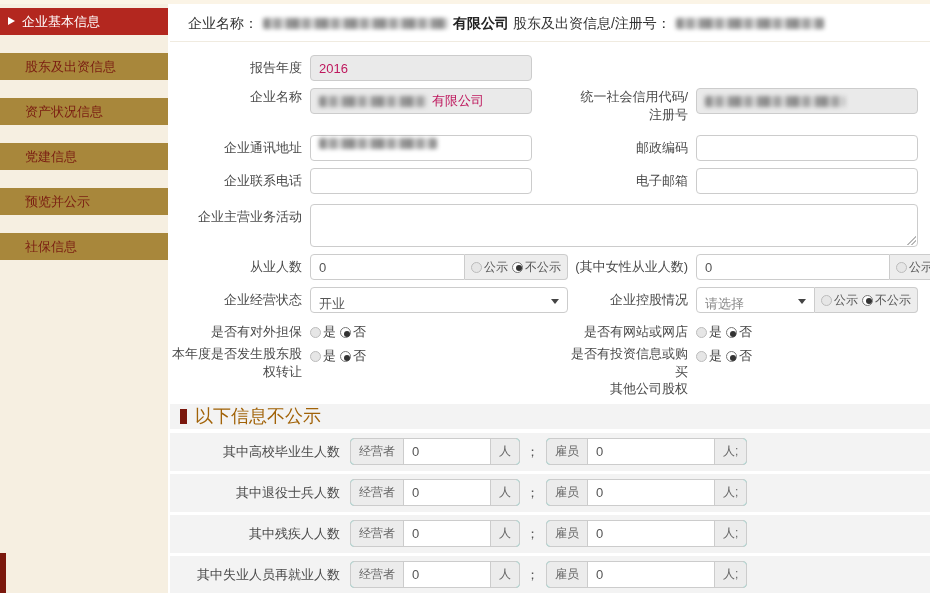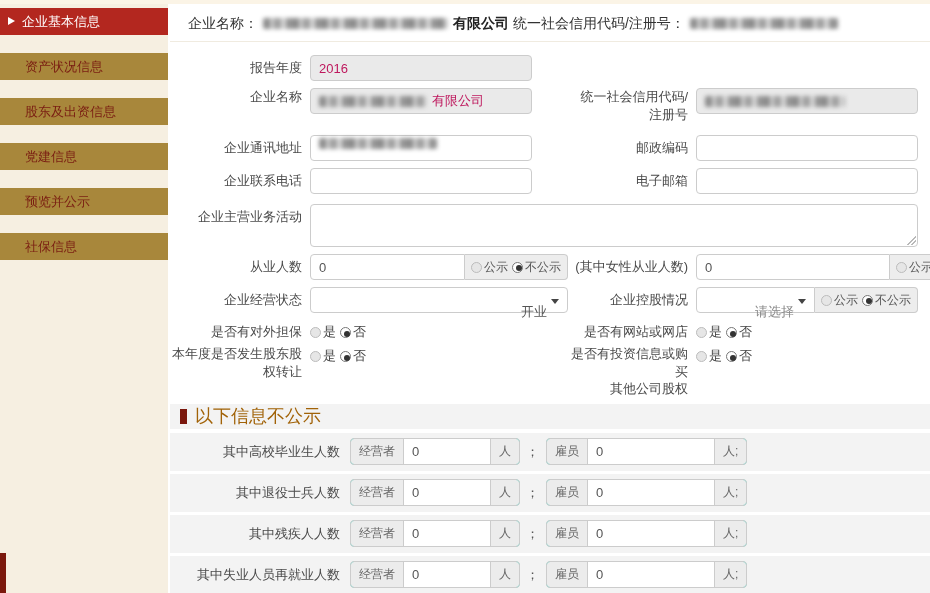--- a/index.html
+++ b/index.html
@@ -33,21 +33,21 @@
   .lbl1 { width:140px; padding-right:8px; text-align:right; color:#4a4a4a; line-height:1.35; flex-shrink:0; }
   .fld1 { width:258px; flex-shrink:0; display:flex; }
   .lbl2 { width:128px; padding-right:8px; text-align:right; color:#4a4a4a; line-height:1.35; flex-shrink:0; }
   .fld2 { flex:1; margin-right:12px; display:flex; }
   .inp { height:26px; border:1px solid #ccc; border-radius:4px; background:#fff; padding:0 8px; font-size:13px; color:#555; font-family:inherit; outline:none; }
   .inp.dis { background:#eaeaea; color:#be185d; display:flex; align-items:center; }
   .inp.grow { flex:1; min-width:0; }
   .inp.w222 { width:222px; }
   .inp.half { flex:1; min-width:0; border-radius:4px 0 0 4px; }
   .radiobox { display:flex; align-items:center; border:1px solid #ccc; border-left:none; border-radius:0 4px 4px 0; background:#ededed; padding:0 6px; height:26px; font-size:12px; color:#555; white-space:nowrap; flex-shrink:0; }
-  .sel { position:relative; height:26px; line-height:24px; border:1px solid #ccc; border-radius:4px; background:#fff; padding:12px 20px 0 8px; color:#555; cursor:pointer;text-align:right; }
+  .sel { position:relative; height:26px; line-height:24px; border:1px solid #ccc; border-radius:4px; background:#fff; padding:4px 20px 0 8px; color:#555; cursor:pointer; }
   .sel.w258 { width:258px; }
   .sel.half { flex:1; min-width:0; border-radius:4px 0 0 4px; }
   .sel .caret { position:absolute; right:8px; top:11px; width:0; height:0; border:4px solid transparent; border-top:5px solid #444; }
   .rd { position:relative; display:inline-block; width:11px; height:11px; border:1px solid #a9a9a9; border-radius:50%; background:#fff; margin-right:2px; vertical-align:-2px; }
   .rd.dis { background:#e6e6e6; border-color:#bcbcbc; }
   .rd.on { border-color:#777; }
   .rd.on::after { content:''; position:absolute; left:2.5px; top:2.5px; width:6px; height:6px; border-radius:50%; background:#333; }
   .opt { margin-right:4px; cursor:pointer; white-space:nowrap; }
   .ta-wrap { position:relative; flex:1; margin-right:12px; }
   textarea.ta { width:100%; height:43px; border:1px solid #ccc; border-radius:4px; resize:none; padding:4px 8px; font-family:inherit; font-size:13px; color:#555; outline:none; display:block; }
@@ -72,42 +72,42 @@
 <body>
 
 <div class="topstrip"></div>
 
 <div class="sidebar">
   <div class="side-item active">
     <span class="arrow"></span>
     <span>企业基本信息</span>
   </div>
   <div class="side-item">
+    <span>股东及出资信息</span>
+  </div>
+  <div class="side-item">
     <span>资产状况信息</span>
-  </div>
-  <div class="side-item">
-    <span>股东及出资信息</span>
   </div>
   <div class="side-item">
     <span>党建信息</span>
   </div>
   <div class="side-item">
     <span>预览并公示</span>
   </div>
   <div class="side-item">
     <span>社保信息</span>
   </div>
   <div class="edge-deco"></div>
 </div>
 
 <div class="main">
 
   <div class="m-header">
     <span>企业名称：</span><span class="blurbar w185"></span><b>有限公司</b>
-    <span>统一社会信用代码/注册号：</span><span class="blurbar w150"></span>
+    <span>股东及出资信息/注册号：</span><span class="blurbar w150"></span>
   </div>
 
   <div class="form">
 
     <div class="frow">
       <div class="lbl1">报告年度</div>
       <div class="fld1">
         <div class="inp dis w222">2016</div>
       </div>
     </div>

